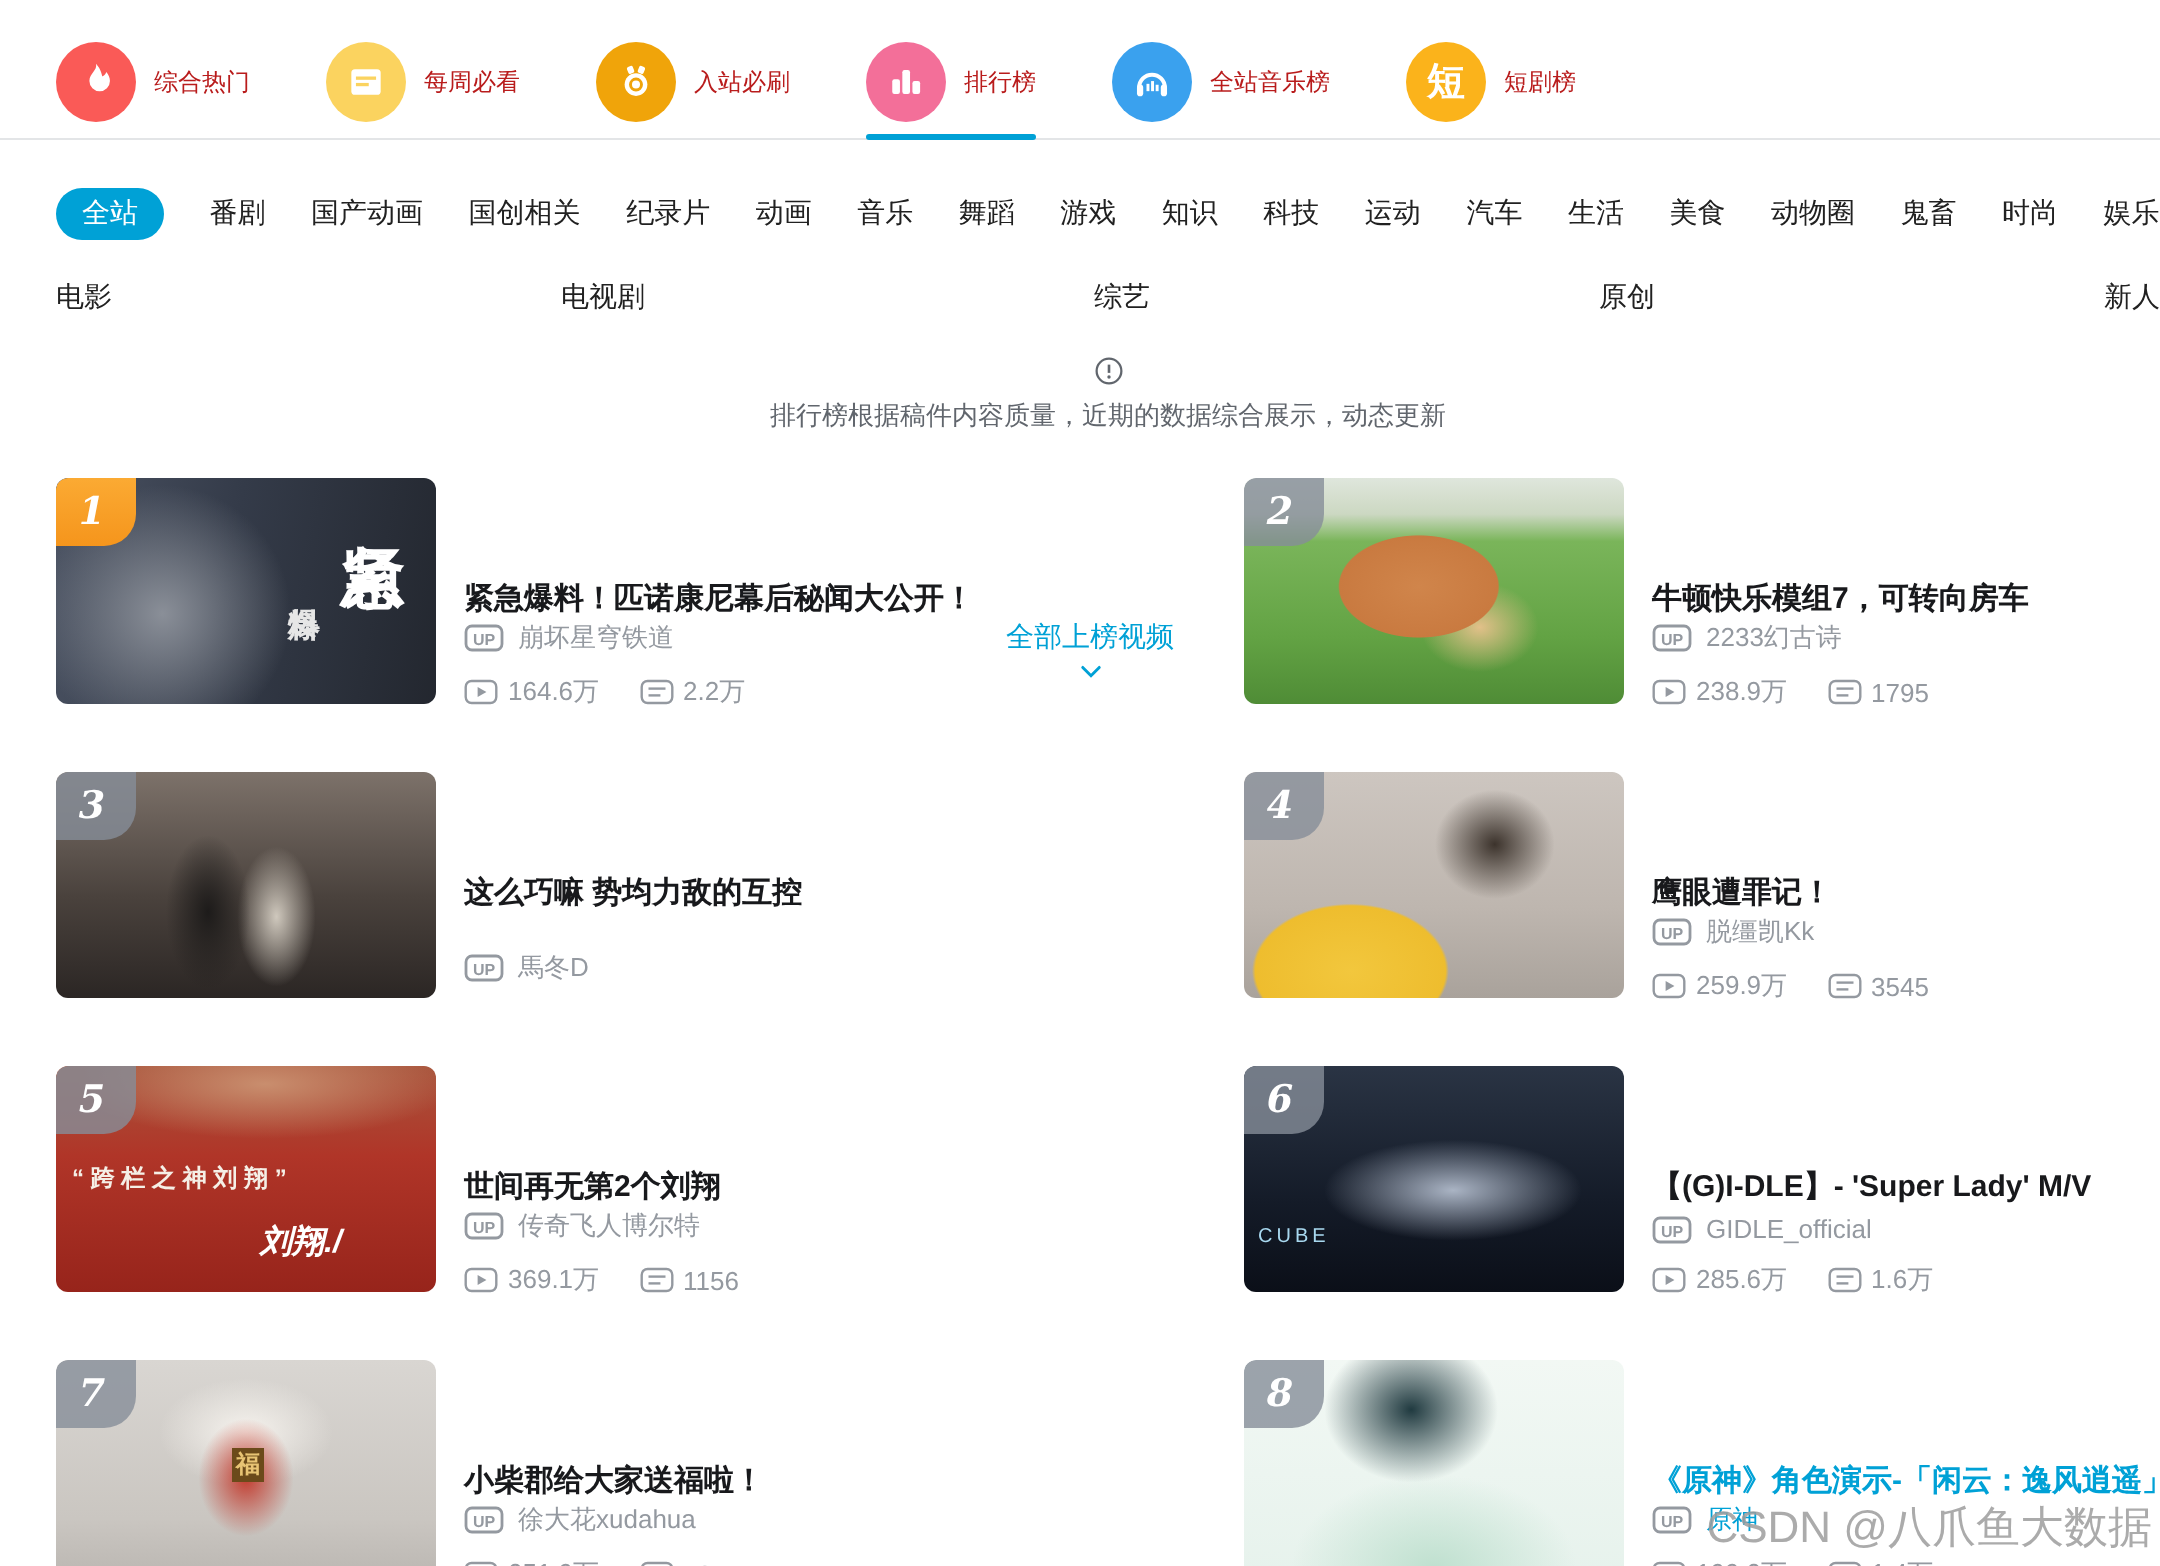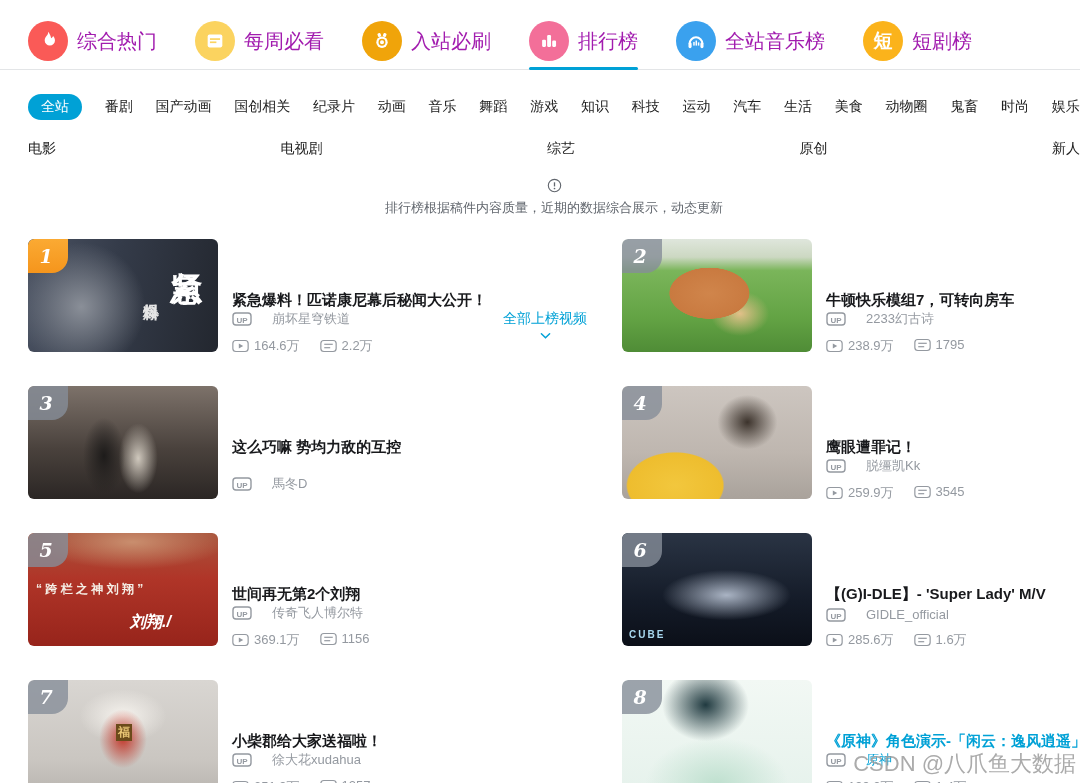--- a/index.html
+++ b/index.html
@@ -18,21 +18,21 @@
   .nav-item.active::after {
     content: ""; position: absolute; left: 0; right: 0; bottom: 0;
     height: 3px; background: var(--accent); border-radius: 2px;
   }
   .nav-icon {
     width: 40px; height: 40px; border-radius: 50%;
     display: flex; align-items: center; justify-content: center;
     color: #fff; font-weight: bold; font-size: 19px; flex: none;
   }
   .nav-icon svg { display: block; }
-  .nav-label { font-size: 20px; color: #a21caf; white-space: nowrap; }
+  .nav-label { font-size: 12px; color: #b91c1c; white-space: nowrap; }
   
   .tabs-wrap { padding: 24px 0 0 28px; }
   .tabs-row { display: flex; align-items: center; gap: 22px; white-space: nowrap; margin-bottom: 16px; justify-content: space-between; }
   .tab { font-size: 14px; color: #212121; padding: 4px 0; cursor: pointer; flex: none; }
   .tab.active { background: var(--accent); color: #fff; padding: 4px 13px; border-radius: 15px; }
   
   .notice { display: flex; align-items: center; gap: 6px; margin: 14px 0 0 28px; color: #61666d; font-size: 13px; flex-direction: column; }
   
   .rank-list {
     margin-top: 22px; padding-left: 28px;
@@ -51,22 +51,22 @@
   .badge.gold { background: linear-gradient(180deg,#fbaa33,#f5951c); }
   .bnum {
     font-family: "DejaVu Serif", serif; font-style: italic; font-weight: bold;
     color: #fff; font-size: 19px; padding-right: 4px;
   }
   .ovl { position: absolute; line-height: 1.1; white-space: nowrap; }
   .info { margin-left: 14px; flex: 1; display: flex; flex-direction: column; min-width: 0; padding: 2px 0 1px 0; }
   .title { font-size: 15px; font-weight: bold; color: #18191c; line-height: 1.4; margin-top: 48px; }
   .card.hl .title, .card.hl .up-name { color: var(--accent); }
   .meta { margin-top: auto; }
-  .up-line { display: flex; align-items: center; gap: 20px; color: #9499a0; font-size: 13px; margin-bottom: 9px; }
-  .stat-line { display: flex; align-items: flex-start; gap: 20px; color: #9499a0; font-size: 13px; }
+  .up-line { display: flex; align-items: center; gap: 7px; color: #9499a0; font-size: 13px; margin-bottom: 9px; }
+  .stat-line { display: flex; align-items: center; gap: 20px; color: #9499a0; font-size: 13px; }
   .stat { display: flex; align-items: center; gap: 5px; }
   
   .more-link {
     position: absolute; left: 503px; top: 310px;
     display: flex; align-items: center; gap: 4px;
     color: var(--accent); font-size: 14px; text-decoration: none; cursor: pointer; flex-direction: column;
   }
   .watermark {
     position: absolute; right: 4px; bottom: 4px;
     font-size: 22px; color: #9d9d9d; opacity: .85; pointer-events: none;
@@ -350,21 +350,21 @@
         </div>
       </div>
     </div>
   </div>
 
   <div class="card">
     <div class="thumb" style="background: radial-gradient(92px 36px at 55% 55%, rgb(170, 180, 196) 0%, rgba(0, 0, 0, 0) 70%), linear-gradient(rgb(42, 52, 68) 0%, rgb(20, 27, 40) 60%, rgb(11, 15, 24) 100%);">
       <span class="badge">
           <i class="bnum">6</i>
         </span>
-    <span class="ovl" style="font-size: 10px; color: rgb(168, 216, 239); top: 96px; left: 7px; font-weight: bold; letter-spacing: 2px;">CUBE</span>
+    <span class="ovl" style="font-size: 10px; color: rgb(168, 216, 239); top: 80px; left: 7px; font-weight: normal; letter-spacing: 2px;">CUBE</span>
       </div>
     <div class="info">
       <div class="title">【(G)I-DLE】- 'Super Lady' M/V</div>
       <div class="meta">
         <div class="up-line">
           <svg width="20" height="14" viewBox="0 0 20 14">
             <rect x="1" y="1" width="18" height="12" rx="3" fill="none" stroke="#9499a0" stroke-width="1.4"></rect>
             <text x="10" y="10.5" font-size="8" text-anchor="middle" fill="#9499a0" font-weight="bold" font-family="Liberation Sans,sans-serif">UP</text>
           </svg>
           <span class="up-name">GIDLE_official</span>

